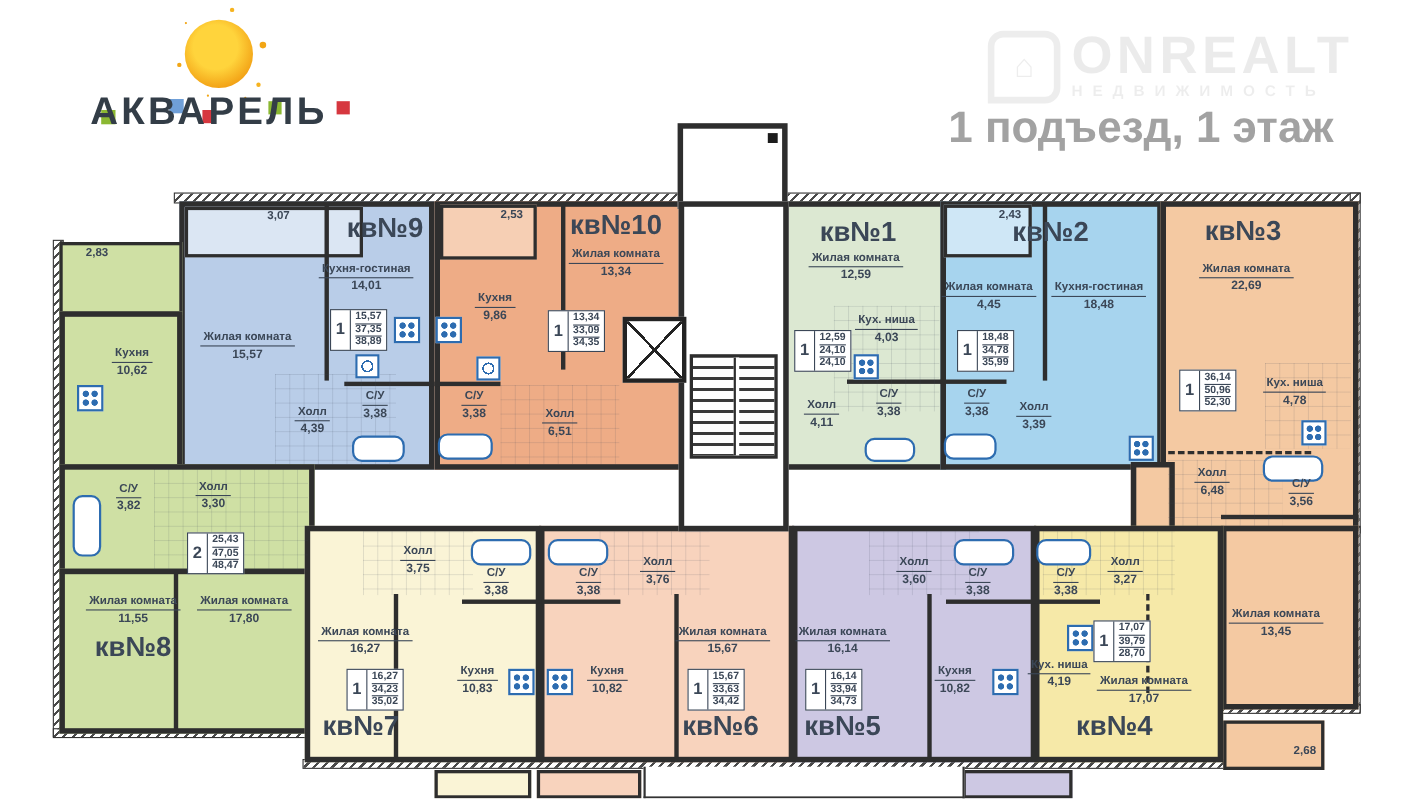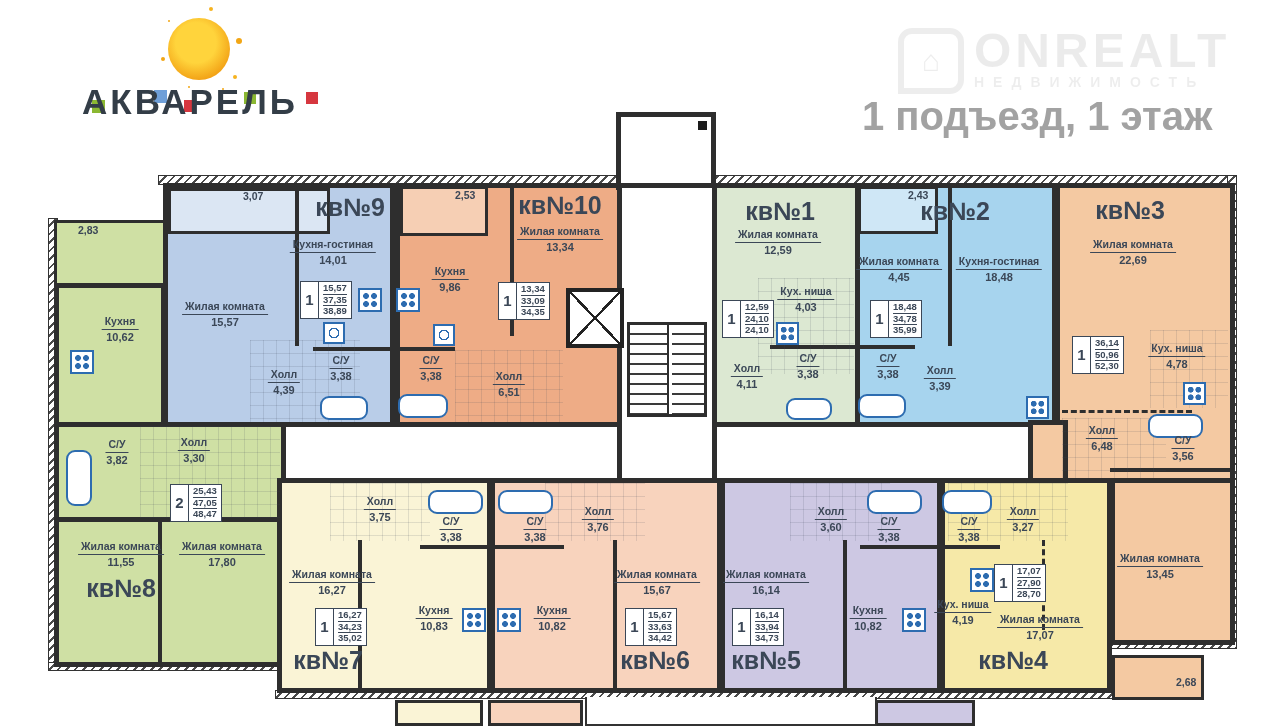--- a/index.html
+++ b/index.html
@@ -456,18 +456,18 @@
       <span class="rarea">4,19</span>
     </div>
   <div class="rlabel" style="left:1040px;top:613px;">
       <span class="rname">Жилая комната</span>
       <span class="rarea">17,07</span>
     </div>
   <div class="badge" style="left:994px;top:564px;">
     <span class="b-rooms">1</span>
     <span class="b-col">
         <span class="b-top">17,07</span>
-        <span>27,90</span>
+        <span>39,79</span>
         <span class="b-bot">28,70</span>
       </span>
   </div>
 
 </div>
 
 </body></html>

